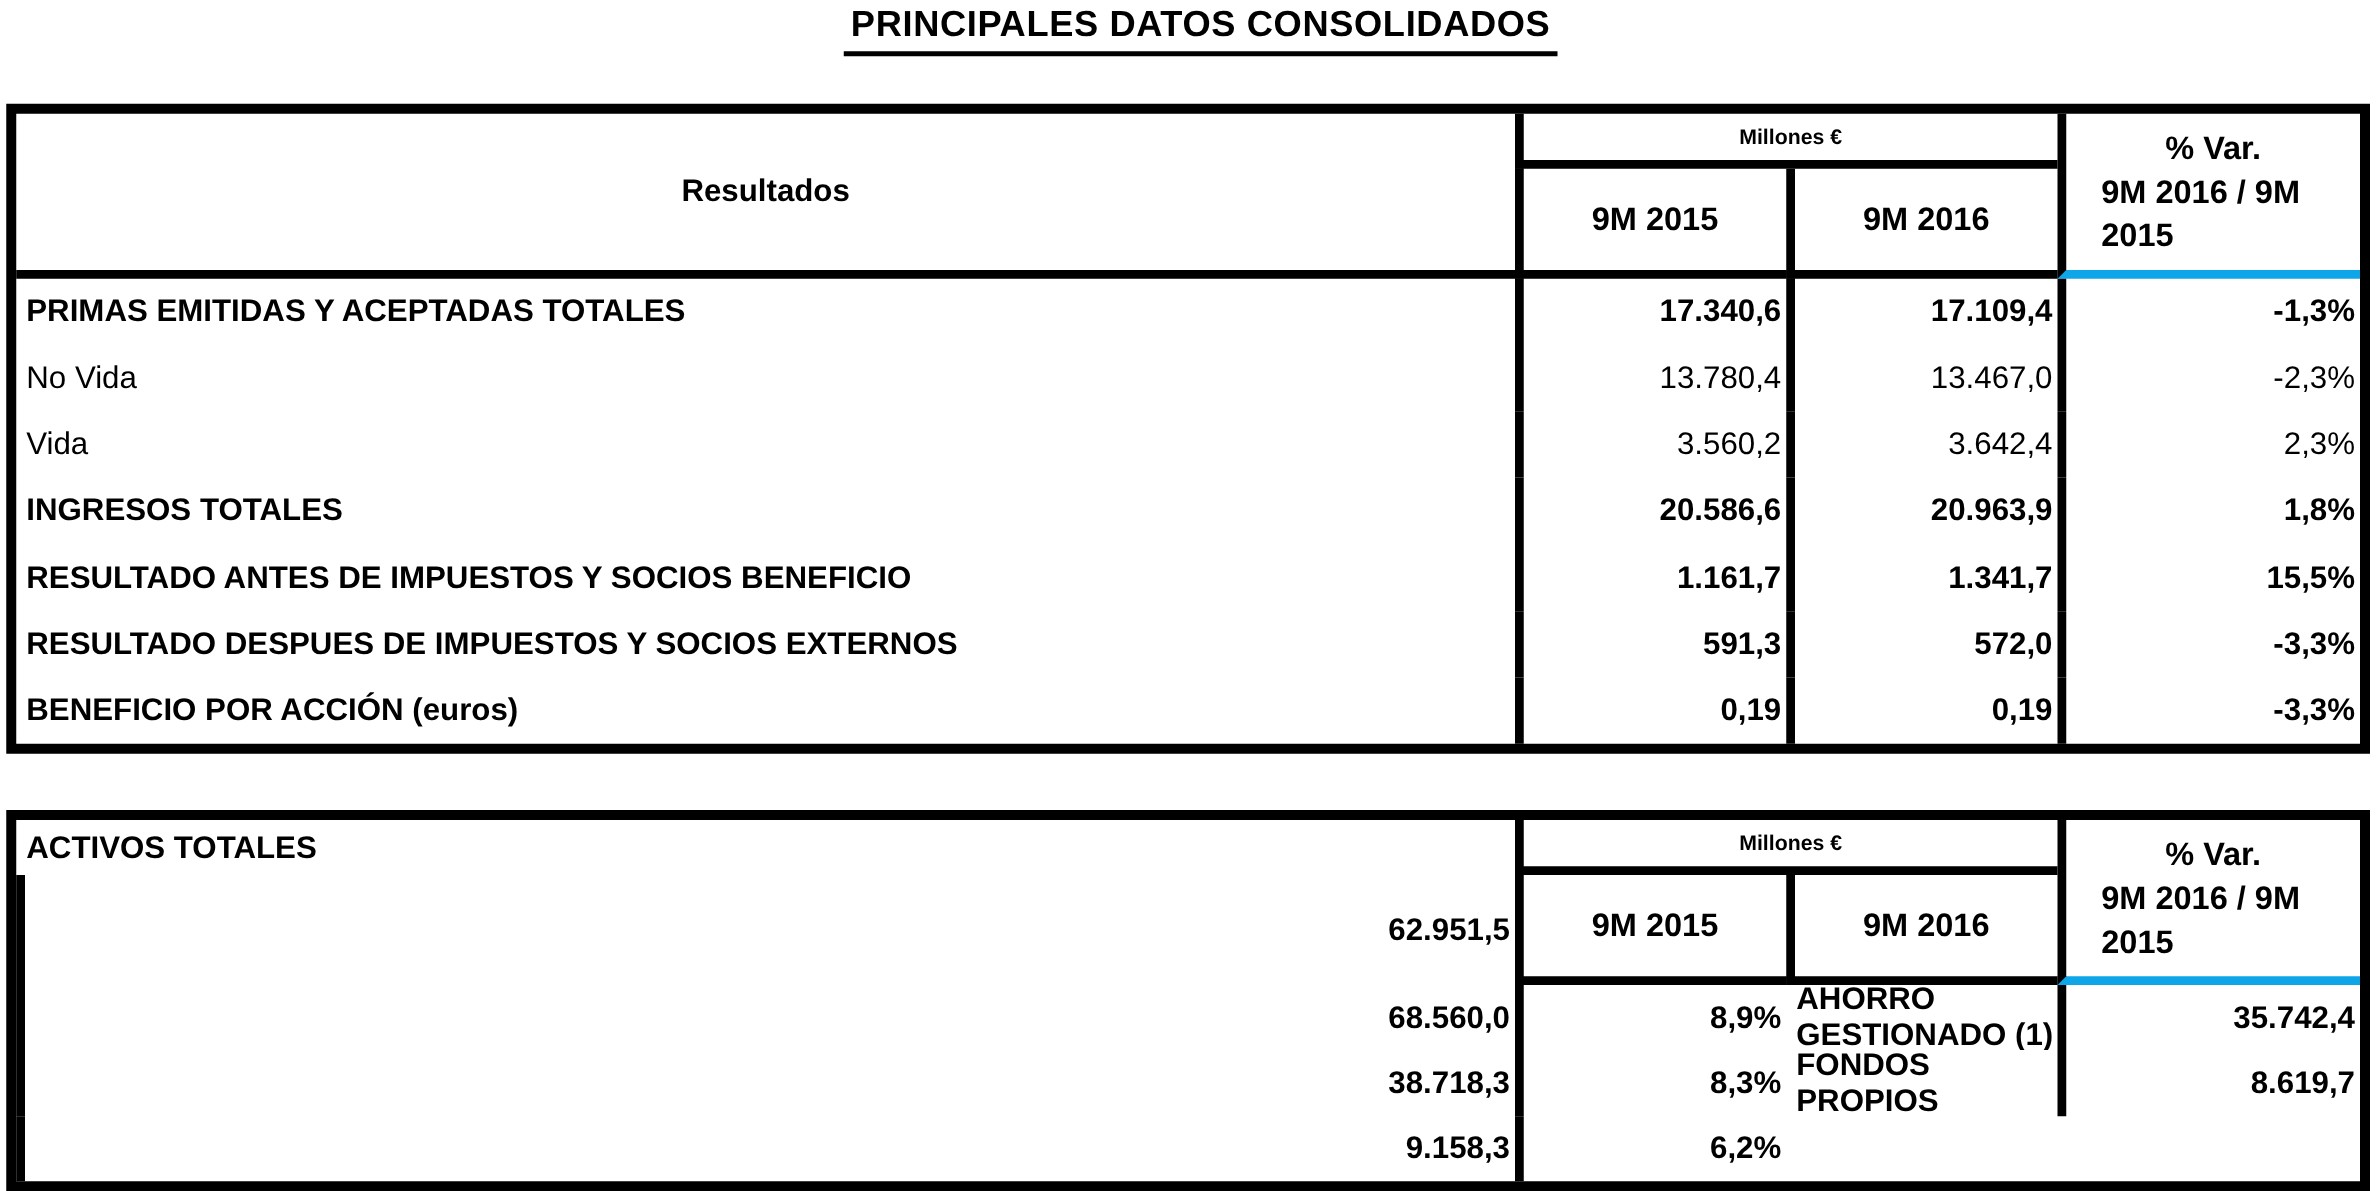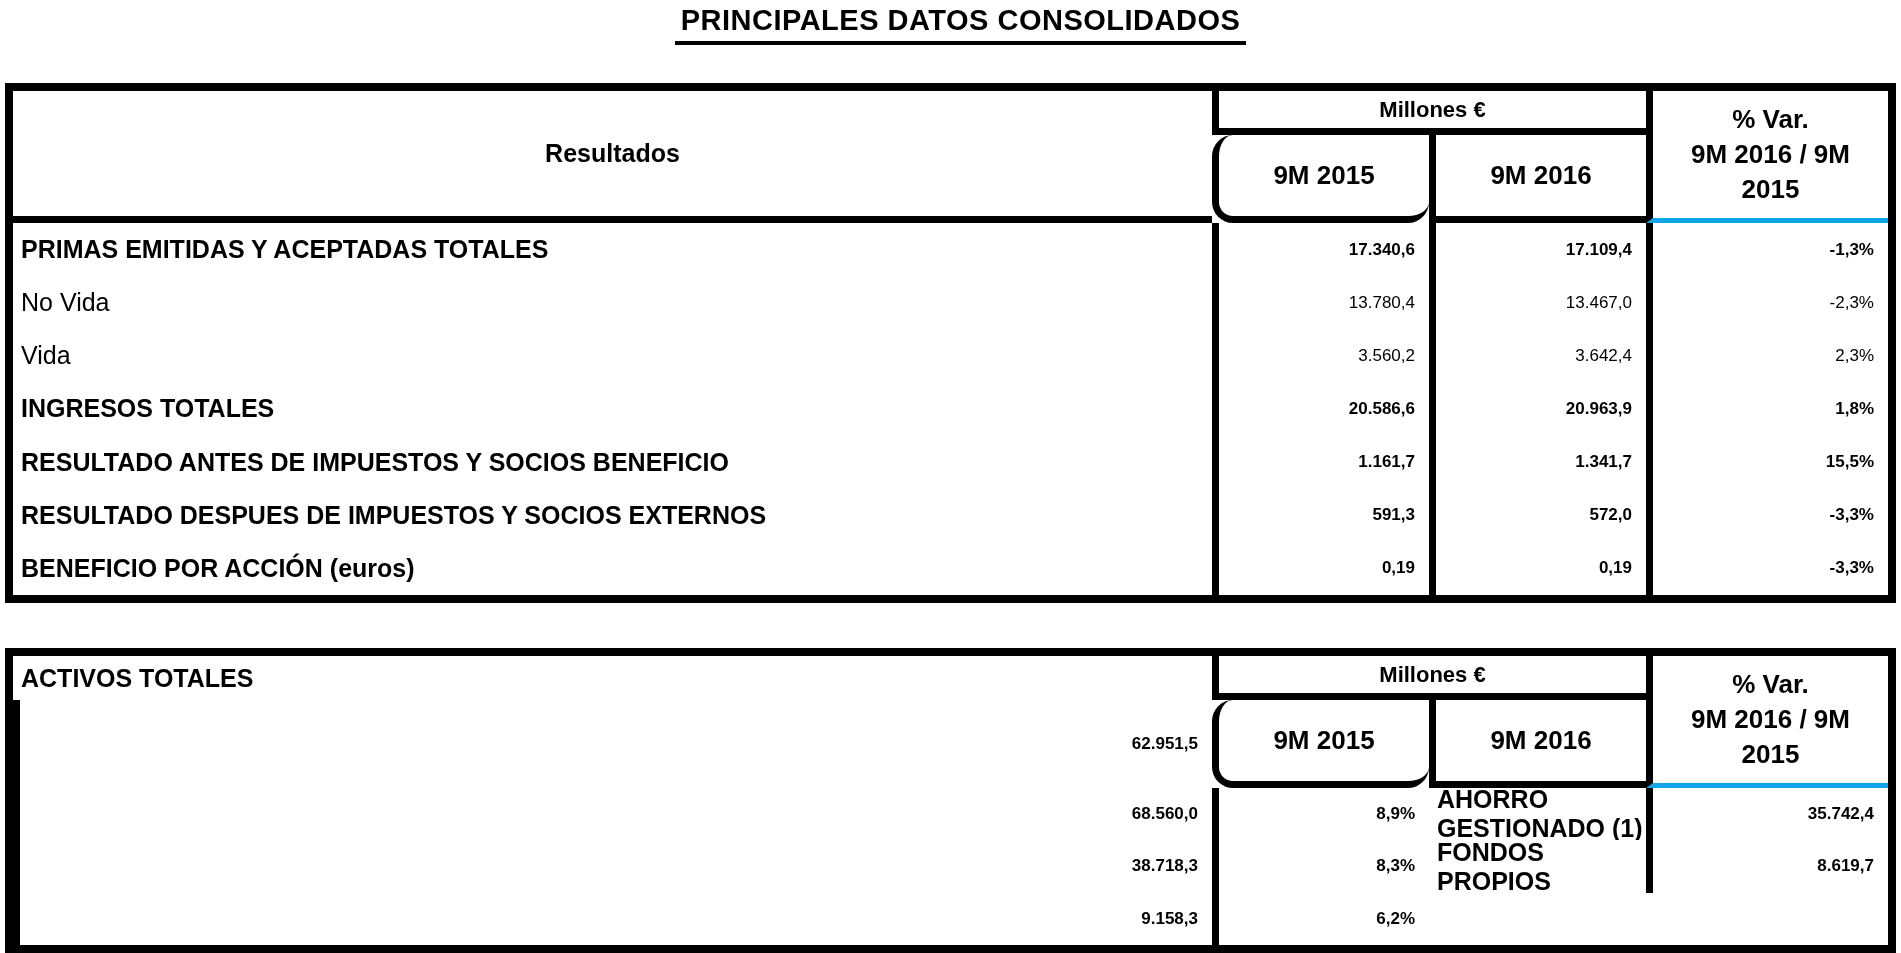--- a/index.html
+++ b/index.html
@@ -54,60 +54,60 @@
   
   .section-label {
     grid-row: 1 / 3; grid-column: 1 / 2;
     justify-content: center;
     font-weight: bold; font-size: 25px;
     border-bottom: 7px solid #000;
   }
   .group-header {
     grid-row: 1 / 2; grid-column: 2 / 4;
     justify-content: center;
-    font-weight: bold; font-size: 22px;
+    font-weight: bold; font-size: 17px;
     border-left: 7px solid #000;
     border-bottom: 7px solid #000;
   }
   .var-header {
     grid-row: 1 / 3; grid-column: 4 / 5;
     flex-direction: column;
     justify-content: center;
-    text-align: center;
+    text-align: left;
     font-weight: bold; font-size: 26px;
     line-height: 1.35;
     border-left: 7px solid #000;
-    border-bottom: 5px solid #0ea5e9;
+    border-bottom: 7px solid #0ea5e9;
     padding: 0 28px;
   }
   .col-header {
     grid-row: 2 / 3;
     justify-content: center;
     font-weight: bold; font-size: 26px;
     border-left: 7px solid #000;
     border-bottom: 7px solid #000;
   }
-  .col-header.c2015 { grid-column: 2 / 3; border-radius: 21px; }
+  .col-header.c2015 { grid-column: 2 / 3; }
   .col-header.c2016 { grid-column: 3 / 4; }
 
   
   .tr { display: contents; }
   .td.label {
     font-size: 25px;
     font-weight: bold;
     padding-left: 8px;
   }
   .td.label.ind {
     font-weight: normal;
   }
   .td.num {
-    font-size: 17px;
+    font-size: 25px;
     font-weight: bold;
     justify-content: flex-end;
-    padding-right: 14px;
+    padding-right: 4px;
     border-left: 7px solid #000;
   }
   .td.num.reg { font-weight: normal; }
 </style>
 </head>
 <body>
 
 <div class="doc-title-wrap">
   <span class="doc-title">PRINCIPALES DATOS CONSOLIDADOS</span>
 </div>

